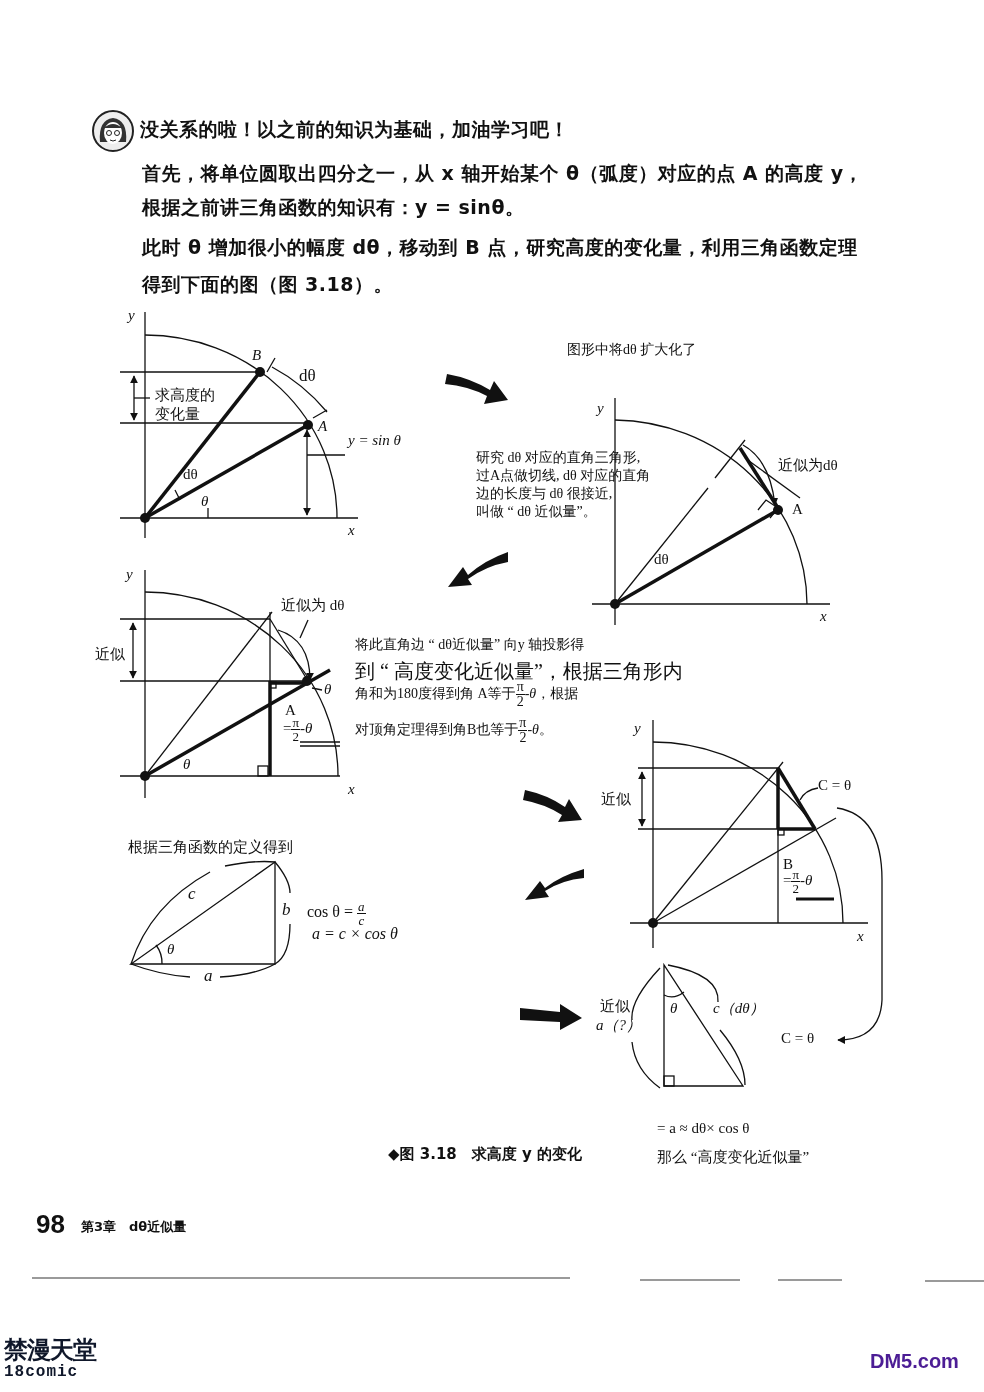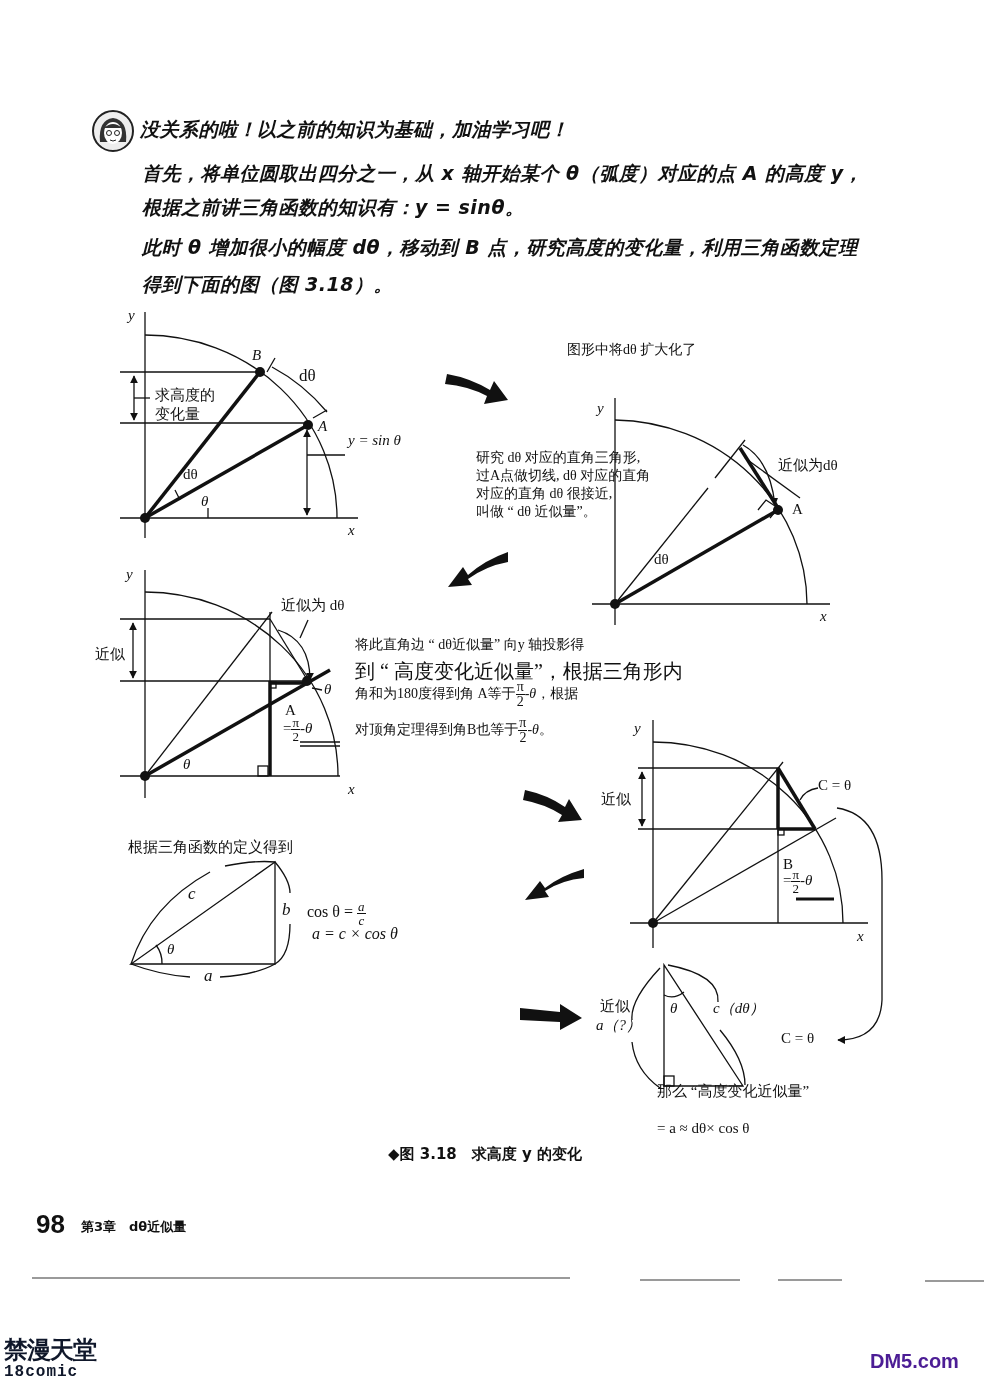--- a/index.html
+++ b/index.html
@@ -1,19 +1,19 @@
 <!DOCTYPE html>
 <html><head>
 <meta charset="utf-8">
 <style>
   html, body { margin:0; padding:0; background:#ffffff; }
   body { width:984px; height:1392px; position:relative; overflow:hidden;
          font-family:"DejaVu Sans", sans-serif; color:#111; }
   .abs { position:absolute; }
-  .para { position:absolute; font-family:"DejaVu Sans", sans-serif; font-size:19px; font-weight:bold; color:#111; white-space:nowrap; letter-spacing:0.5px;font-style:italic; }
+  .para { position:absolute; font-family:"DejaVu Sans", sans-serif; font-size:19px; font-weight:bold; color:#111; white-space:nowrap; letter-spacing:0.5px; }
   .lbl { position:absolute; font-family:"Liberation Serif","DejaVu Serif", serif; font-size:15px; color:#111; white-space:nowrap; }
   .it { font-style:italic; }
   svg { position:absolute; left:0; top:0; }
   .caption { position:absolute; font-family:"DejaVu Sans", sans-serif; font-size:15px; font-weight:bold; white-space:nowrap; }
   .pagenum { position:absolute; font-family:"Liberation Sans", sans-serif; font-size:26px; font-weight:bold; }
   .chap { position:absolute; font-family:"DejaVu Sans", sans-serif; font-size:13px; font-weight:bold; }
   .wm1 { position:absolute; font-family:Liberation Mono, monospace; color:#0f172a; font-weight:bold; }
   .wm2 { position:absolute; font-family:"Liberation Sans", sans-serif; color:#4c1d95; font-weight:bold; }
   .frac { display:inline-block; vertical-align:middle; text-align:center; line-height:1; }
   .frac span { display:block; }
@@ -180,21 +180,21 @@
 <div class="lbl" style="left:155px;top:405px;">变化量</div>
 <div class="lbl it" style="left:348px;top:432px;">y = sin θ</div>
 <div class="lbl" style="left:183px;top:466px;">dθ</div>
 <div class="lbl it" style="left:201px;top:493px;">θ</div>
 
 <div class="lbl" style="left:520px;top:341px;font-size:14px;margin-left:47px;">图形中将dθ 扩大化了</div>
 <div class="lbl it" style="left:597px;top:400px;">y</div>
 <div class="lbl it" style="left:820px;top:608px;">x</div>
 <div class="lbl" style="left:476px;top:449px;font-size:14px;">研究 dθ 对应的直角三角形,</div>
 <div class="lbl" style="left:476px;top:467px;font-size:14px;">过A点做切线, dθ 对应的直角</div>
-<div class="lbl" style="left:476px;top:485px;font-size:14px;">对应的直角 dθ 很接近,</div>
+<div class="lbl" style="left:476px;top:485px;font-size:14px;">边的长度与 dθ 很接近,</div>
 <div class="lbl" style="left:476px;top:503px;font-size:14px;">叫做 “ dθ 近似量”。</div>
 <div class="lbl" style="left:778px;top:456px;">近似为dθ</div>
 <div class="lbl" style="left:792px;top:501px;">A</div>
 <div class="lbl" style="left:654px;top:551px;">dθ</div>
 
 <div class="lbl it" style="left:126px;top:566px;">y</div>
 <div class="lbl it" style="left:348px;top:781px;">x</div>
 <div class="lbl" style="left:281px;top:596px;">近似为 dθ</div>
 <div class="lbl" style="left:95px;top:645px;">近似</div>
 <div class="lbl it" style="left:324px;top:681px;">θ</div>
@@ -230,21 +230,21 @@
 <div class="lbl" style="left:307px;top:900px;font-size:16px;">
   <span>cos θ =</span> <span class="frac it" style="font-size:13px;"><span class="num">a</span><span>c</span></span>
 </div>
 <div class="lbl it" style="left:312px;top:925px;font-size:16px;">a = c × cos θ</div>
 
 <div class="lbl" style="left:600px;top:997px;">近似</div>
 <div class="lbl it" style="left:596px;top:1016px;">a（?）</div>
 <div class="lbl it" style="left:670px;top:1000px;">θ</div>
 <div class="lbl it" style="left:713px;top:999px;">c（dθ）</div>
 <div class="lbl" style="left:781px;top:1030px;">C = θ</div>
-<div class="lbl" style="left:657px;top:1082px;">那么 “高度变化近似量”</div>
+<div class="lbl" style="left:657px;top:1148px;">那么 “高度变化近似量”</div>
 <div class="lbl" style="left:657px;top:1120px;">= a ≈ dθ× cos θ</div>
 
 <div class="caption" style="left:388px;top:1145px;">◆图 3.18　求高度 y 的变化</div>
 <div class="pagenum" style="left:36px;top:1209px;">98</div>
 <div class="chap" style="left:81px;top:1218px;">第3章　dθ近似量</div>
 
 <div class="wm1" style="left:4px;top:1340px;line-height:1;">
   <div style="font-size:24px;letter-spacing:-1px;">禁漫天堂</div>
   <div style="font-size:16px;letter-spacing:1px;">18comic</div>
 </div>

